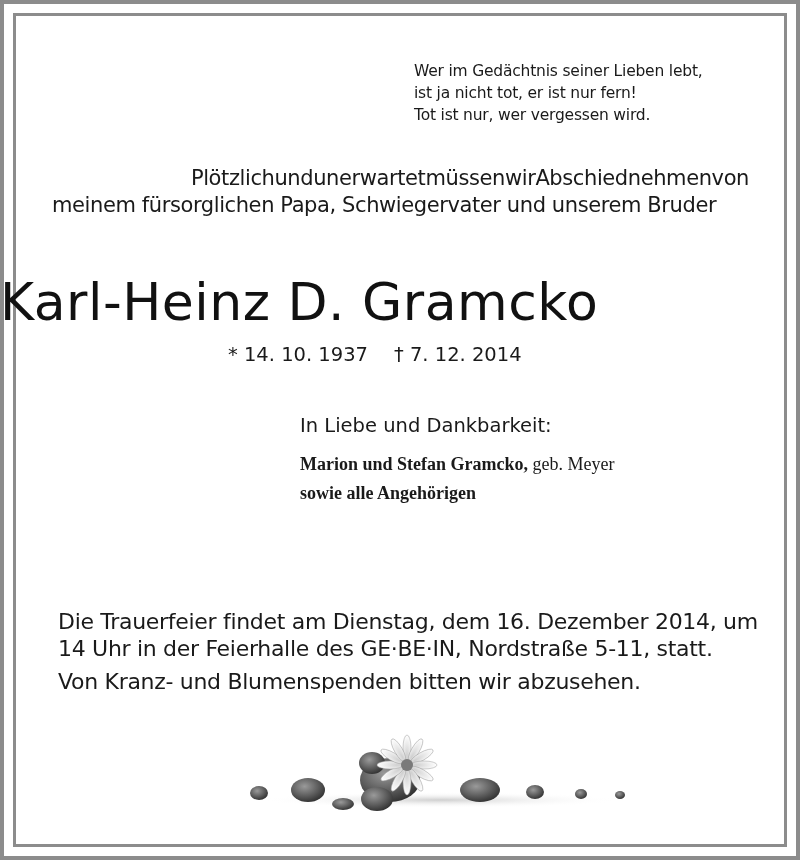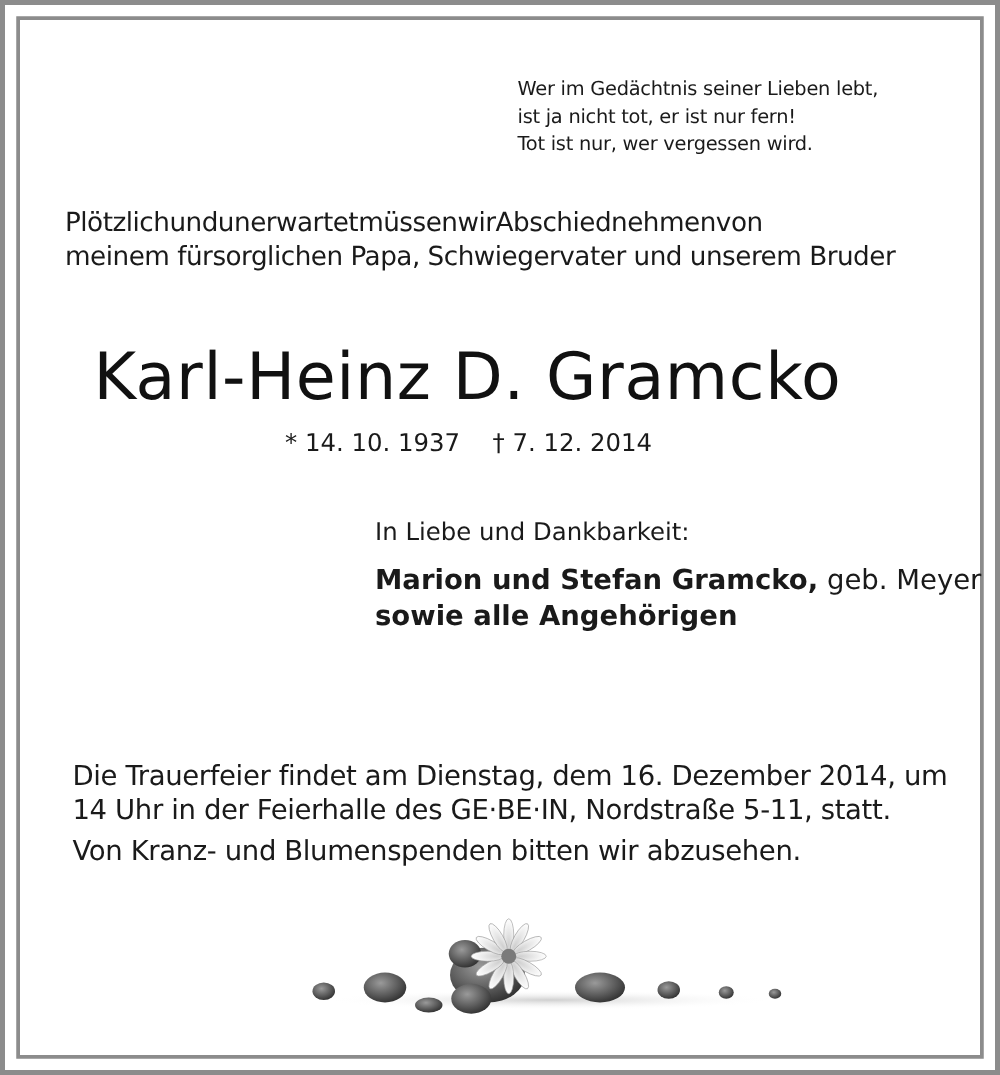--- a/index.html
+++ b/index.html
@@ -12,29 +12,29 @@
     box-sizing: border-box; border: 4px solid #8c8c8c;
   }
   .inner-frame {
     position: absolute; left: 13px; top: 13px; width: 774px; height: 834px;
     box-sizing: border-box; border: 3px solid #8c8c8c;
   }
   .abs { position: absolute; white-space: nowrap; }
   .motto { left: 414px; top: 60px; font-size: 15.5px; line-height: 22px; letter-spacing: -0.2px; }
   .motto div { height: 22px; }
   .intro { left: 52px; top: 165px; width: 697px; font-size: 21px; line-height: 27px; letter-spacing: -0.4px; }
-  .intro .l1 { display: flex; justify-content: flex-start; }
+  .intro .l1 { display: flex; justify-content: flex-end; }
   .name {
-    left: 0; width: 748px; top: 270px; text-align: center;
+    left: 0; width: 748px; top: 270px; 
     font-size: 52px; line-height: 64px; font-weight: normal; letter-spacing: 0.5px; color: #111;
   }
   .dates { left: 228px; top: 342px; font-size: 19.5px; line-height: 26px; }
   .dates .death { margin-left: 26px; text-align: center; }
   .thanks { left: 300px; top: 412px; font-size: 19.5px; line-height: 28px; }
-  .family { left: 300px; top: 450px; font-size: 22px; line-height: 29px; }
+  .family { left: 300px; top: 450px; font-size: 18px; line-height: 29px; font-family: Liberation Serif, serif; }
   .family div { height: 29px; }
   .family b { font-weight: bold; }
   .funeral { left: 58px; top: 608px; width: 700px; font-size: 22px; line-height: 27px; letter-spacing: -0.3px; }
   .funeral .l1 { display: flex; justify-content: space-between; }
   .funeral .l3 { margin-top: 6px; }
   .decor { left: 240px; top: 720px; width: 400px; height: 100px; }
 </style>
 </head>
 <body>
 

